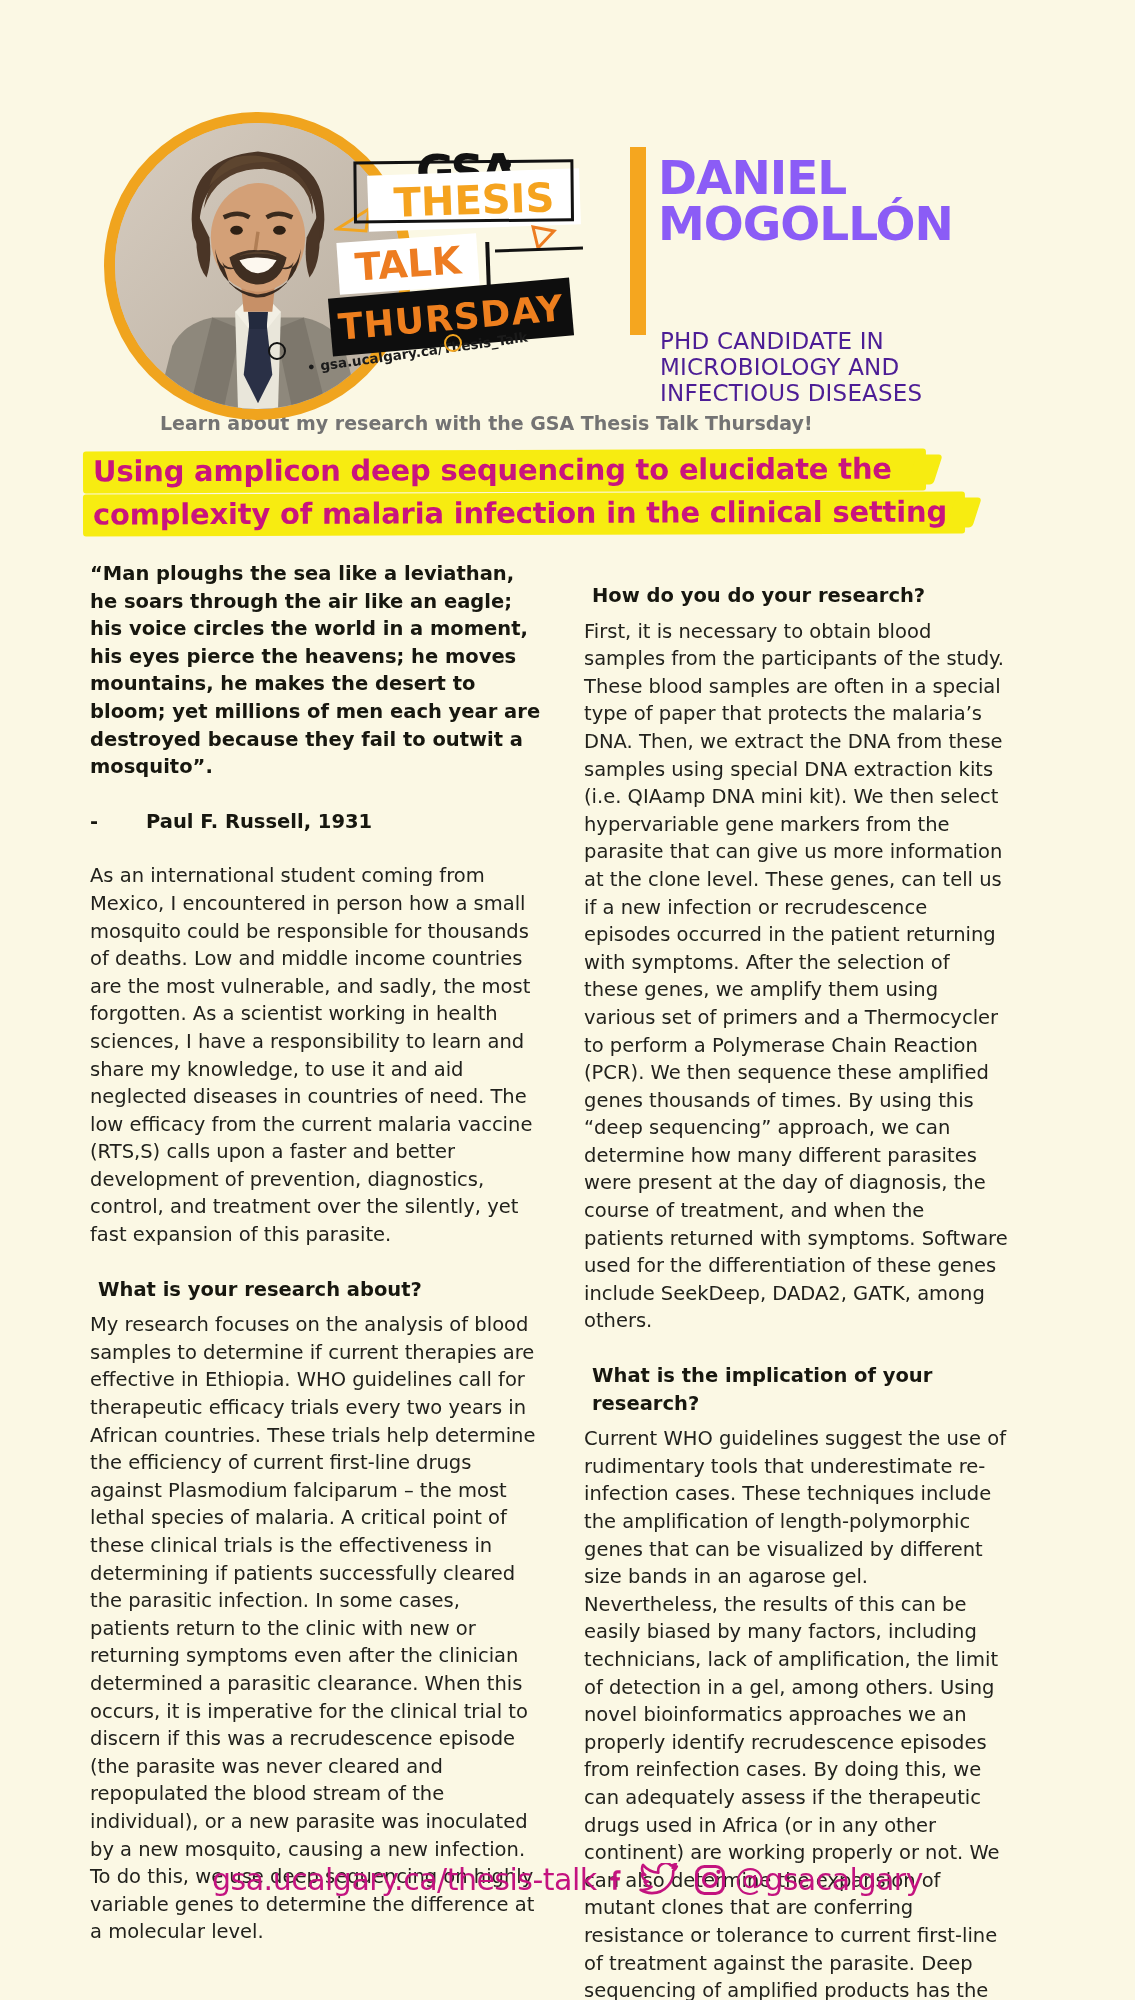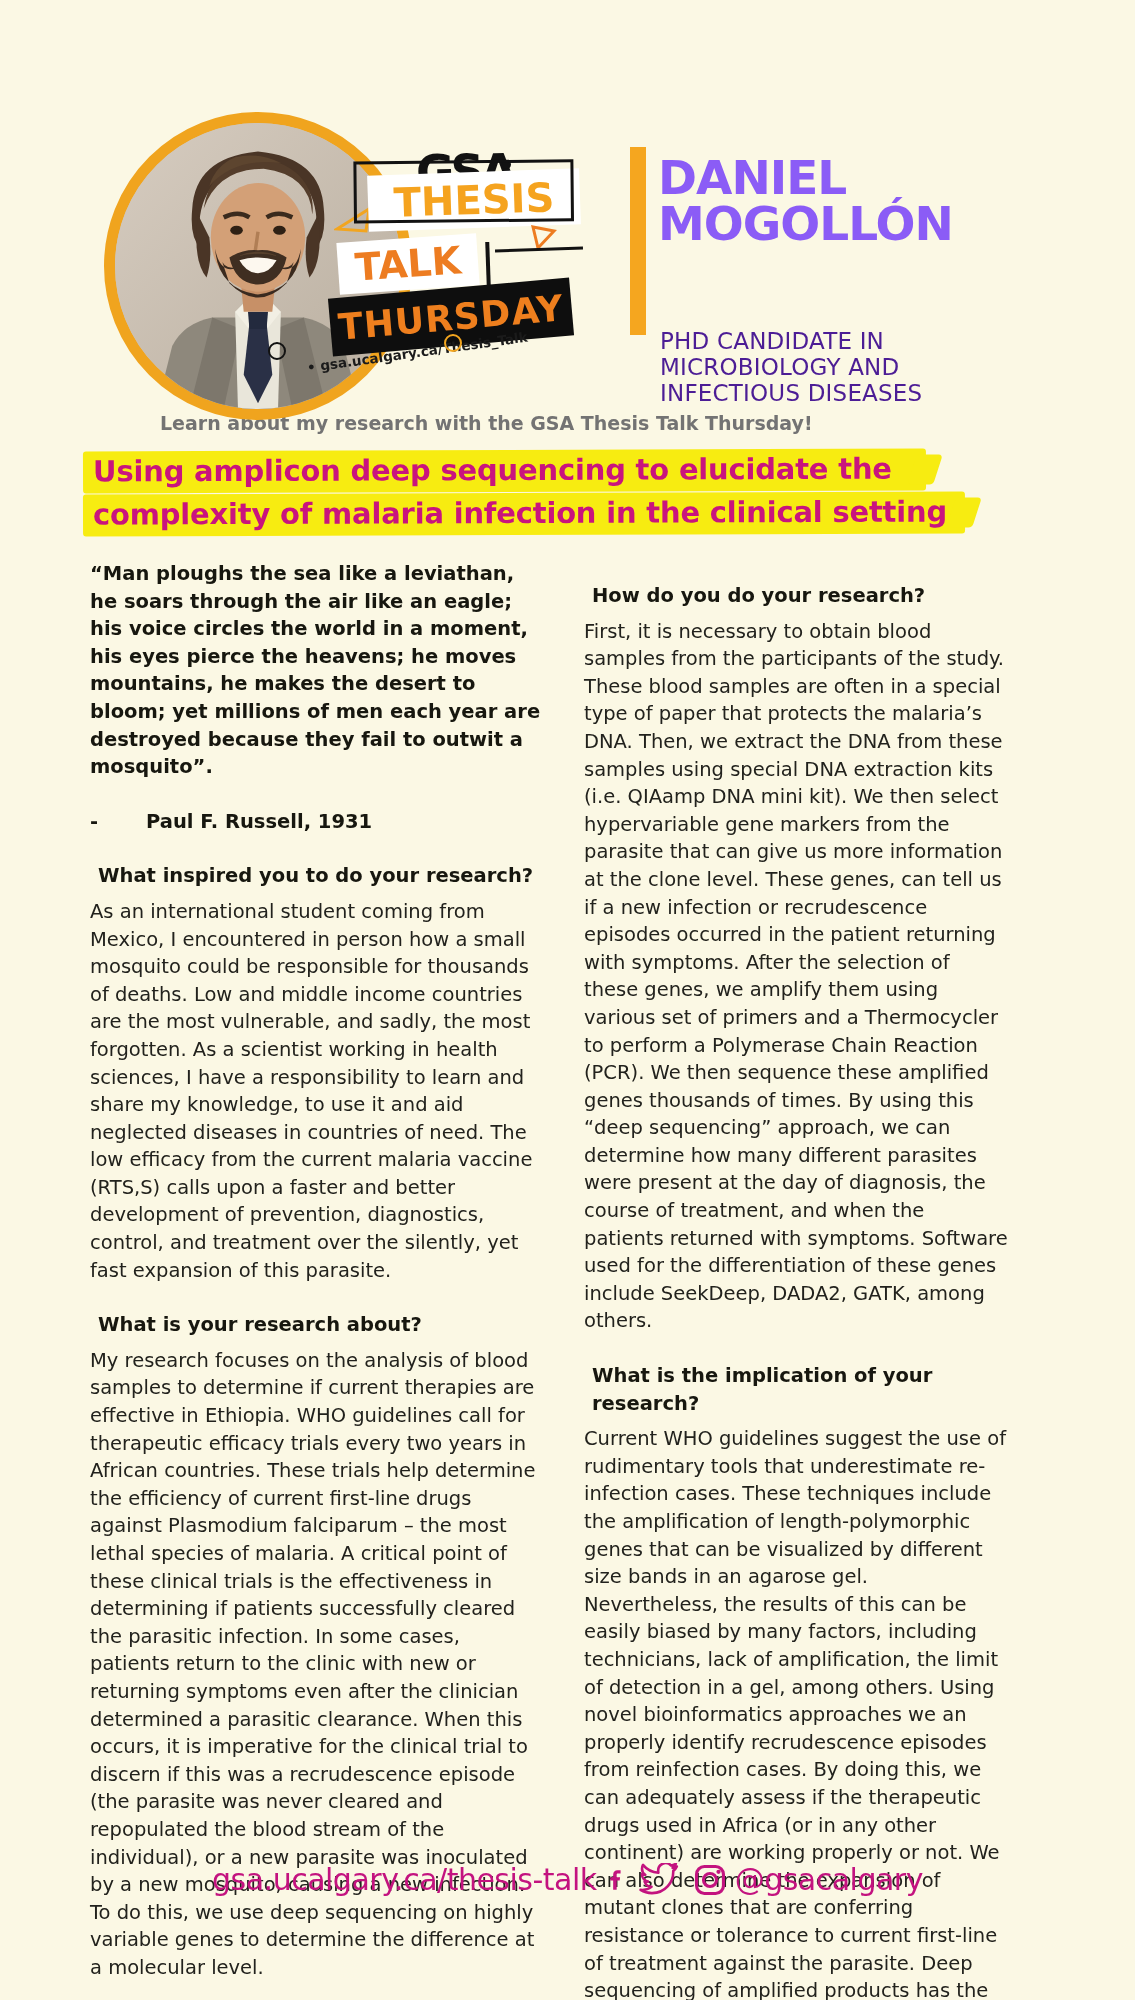--- a/index.html
+++ b/index.html
@@ -224,21 +224,20 @@
     <span class="hl hl2">complexity of malaria infection in the clinical setting</span>
   </div>
 
   <div class="columns">
     <div class="col col-left">
       <p class="quote">“Man ploughs the sea like a leviathan, he soars through the air like an eagle; his voice circles the world in a moment, his eyes pierce the heavens; he moves mountains, he makes the desert to bloom; yet millions of men each year are destroyed because they fail to outwit a mosquito”.</p>
       <p class="attr">
         <span class="dash">-</span>
         <span>Paul F. Russell, 1931</span>
       </p>
-      <h3>What inspired you to do your research?</h3>
       <p>As an international student coming from Mexico, I encountered in person how a small mosquito could be responsible for thousands of deaths. Low and middle income countries are the most vulnerable, and sadly, the most forgotten. As a scientist working in health sciences, I have a responsibility to learn and share my knowledge, to use it and aid neglected diseases in countries of need. The low efficacy from the current malaria vaccine (RTS,S) calls upon a faster and better development of prevention, diagnostics, control, and treatment over the silently, yet fast expansion of this parasite.</p>
       <h3>What is your research about?</h3>
       <p>My research focuses on the analysis of blood samples to determine if current therapies are effective in Ethiopia. WHO guidelines call for therapeutic efficacy trials every two years in African countries. These trials help determine the efficiency of current first-line drugs against Plasmodium falciparum – the most lethal species of malaria. A critical point of these clinical trials is the effectiveness in determining if patients successfully cleared the parasitic infection. In some cases, patients return to the clinic with new or returning symptoms even after the clinician determined a parasitic clearance. When this occurs, it is imperative for the clinical trial to discern if this was a recrudescence episode (the parasite was never cleared and repopulated the blood stream of the individual), or a new parasite was inoculated by a new mosquito, causing a new infection. To do this, we use deep sequencing on highly variable genes to determine the difference at a molecular level.</p>
     </div>
     <div class="col col-right">
       <h3>How do you do your research?</h3>
       <p>First, it is necessary to obtain blood samples from the participants of the study. These blood samples are often in a special type of paper that protects the malaria’s DNA. Then, we extract the DNA from these samples using special DNA extraction kits (i.e. QIAamp DNA mini kit). We then select hypervariable gene markers from the parasite that can give us more information at the clone level. These genes, can tell us if a new infection or recrudescence episodes occurred in the patient returning with symptoms. After the selection of these genes, we amplify them using various set of primers and a Thermocycler to perform a Polymerase Chain Reaction (PCR). We then sequence these amplified genes thousands of times. By using this “deep sequencing” approach, we can determine how many different parasites were present at the day of diagnosis, the course of treatment, and when the patients returned with symptoms. Software used for the differentiation of these genes include SeekDeep, DADA2, GATK, among others.</p>
       <h3>What is the implication of your research?</h3>
       <p>Current WHO guidelines suggest the use of rudimentary tools that underestimate re-infection cases. These techniques include the amplification of length-polymorphic genes that can be visualized by different size bands in an agarose gel. Nevertheless, the results of this can be easily biased by many factors, including technicians, lack of amplification, the limit of detection in a gel, among others. Using novel bioinformatics approaches we an properly identify recrudescence episodes from reinfection cases. By doing this, we can adequately assess if the therapeutic drugs used in Africa (or in any other continent) are working properly or not. We can also determine the expansion of mutant clones that are conferring resistance or tolerance to current first-line of treatment against the parasite. Deep sequencing of amplified products has the advantage of discerning at the molecular level, while current approaches depend on naked-eye visualization.</p>
     </div>

